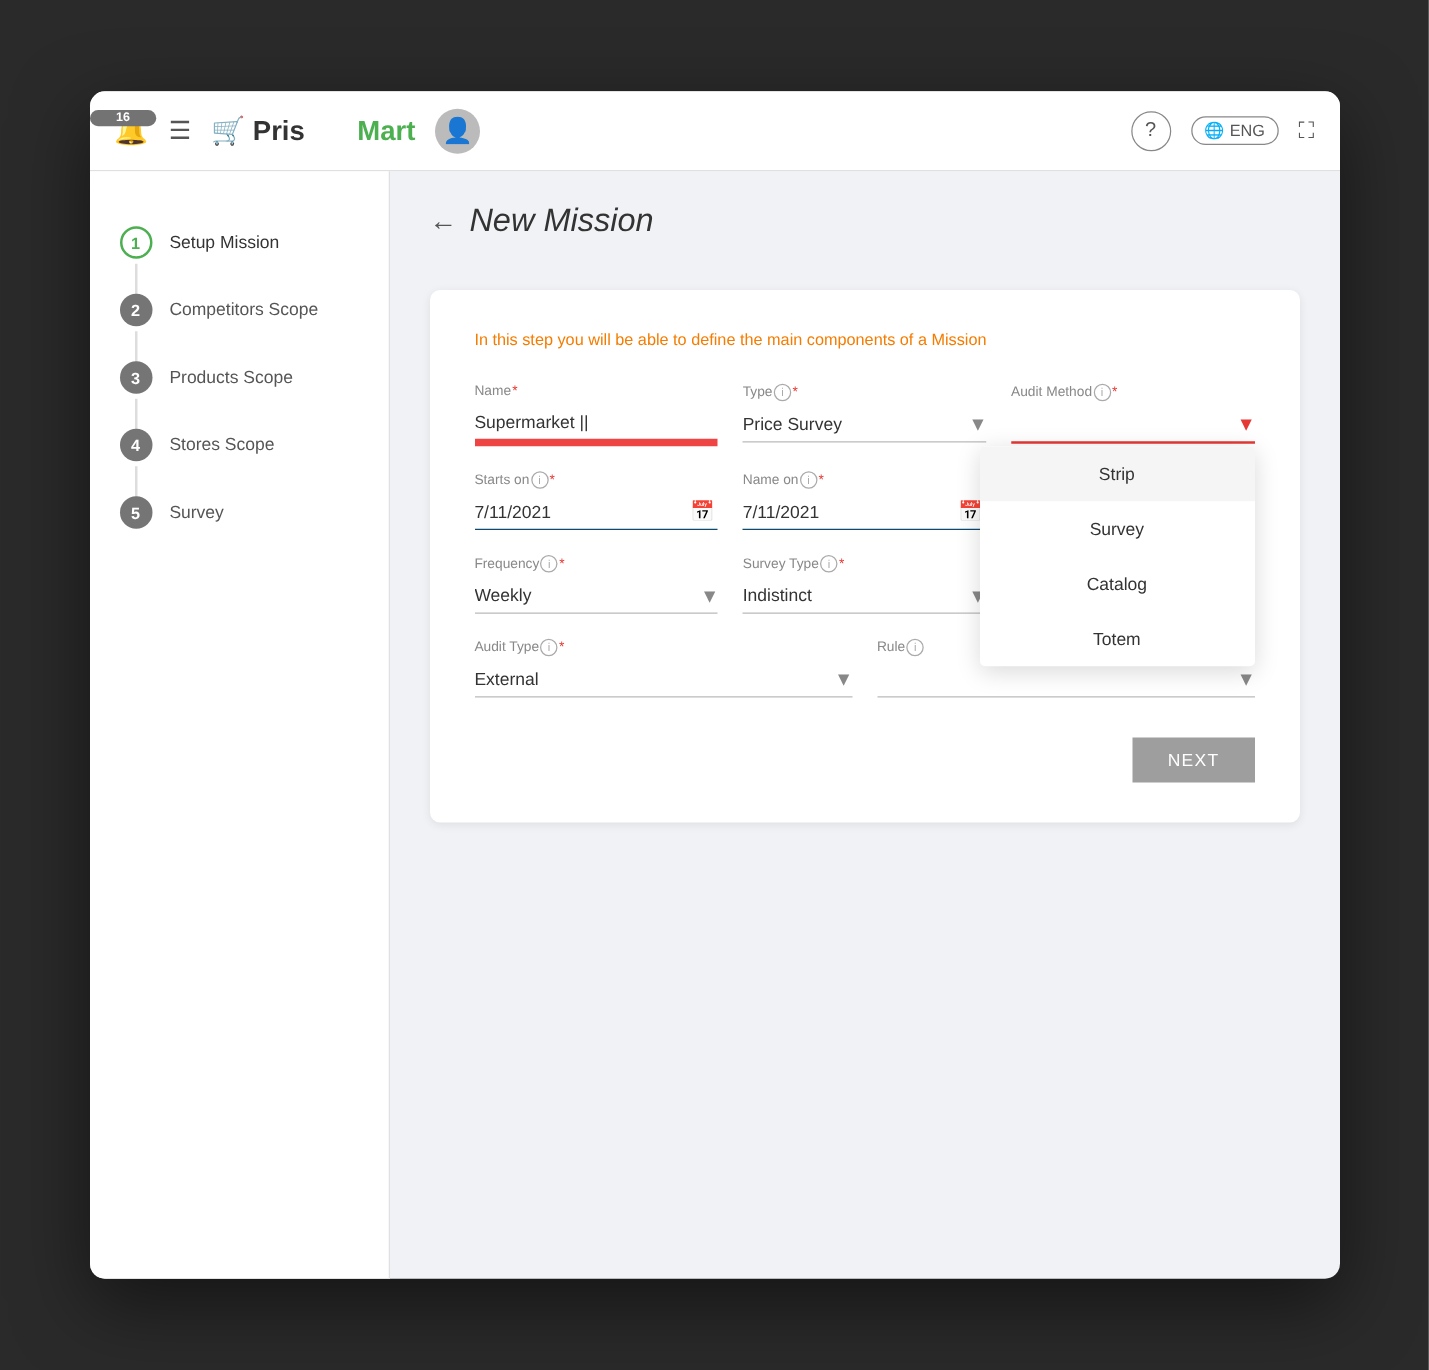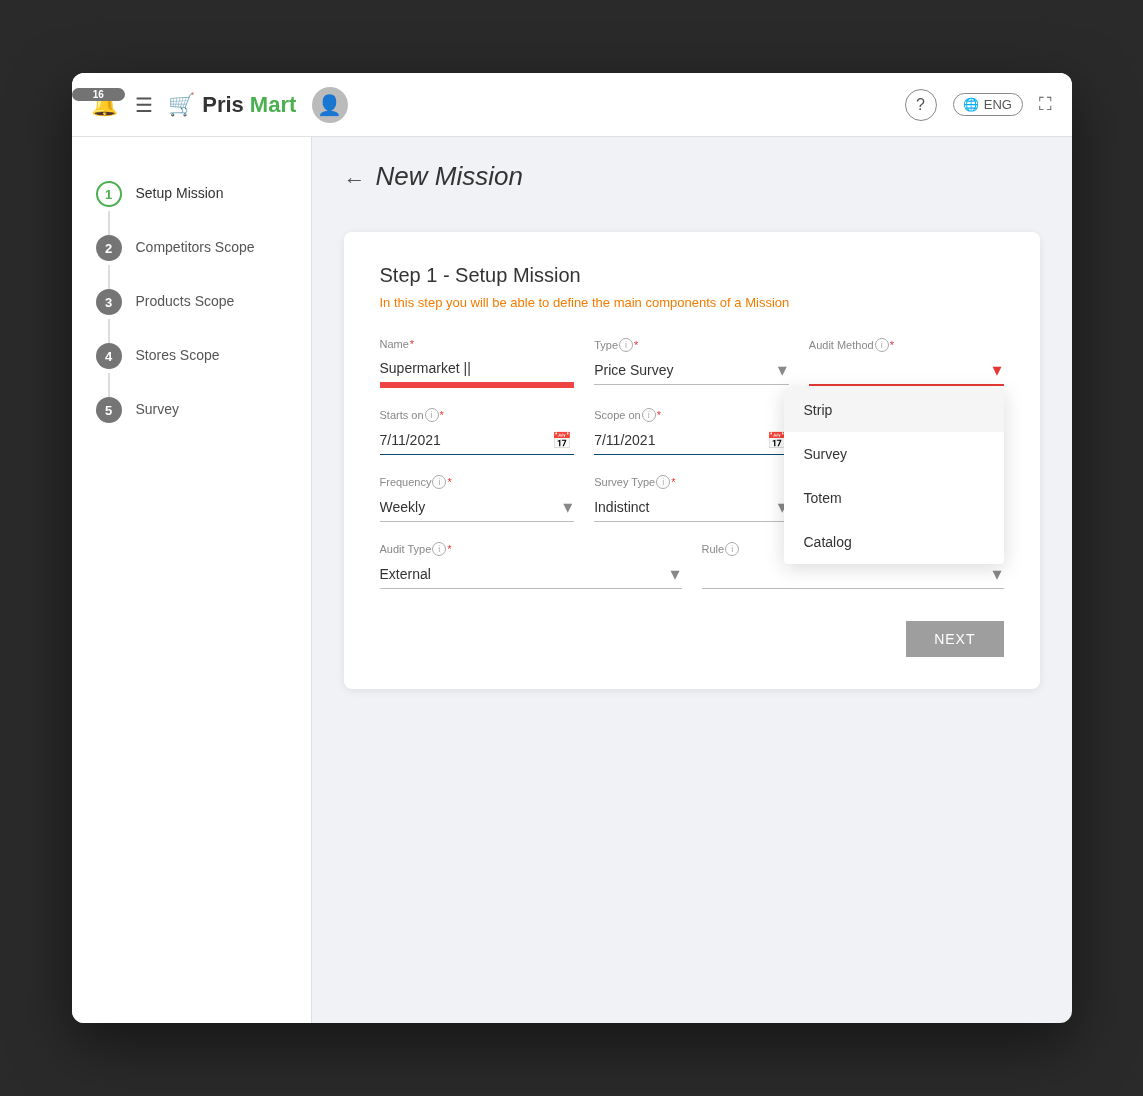--- a/index.html
+++ b/index.html
@@ -67,21 +67,21 @@
     }
     .brand {
       display: flex;
       align-items: center;
       gap: 6px;
       font-size: 22px;
       font-weight: bold;
     }
     .brand-icon { color: #333; font-size: 22px; }
     .brand-pris { color: #333; }
-    .brand-mart { color: #4caf50; }
+    .brand-mart { color: #4caf50; margin-left: 36px; }
     .user-icon {
       width: 36px;
       height: 36px;
       border-radius: 50%;
       background: #bbb;
       display: flex;
       align-items: center;
       justify-content: center;
       color: #fff;
       font-size: 20px;
@@ -335,20 +335,21 @@
       border-radius: 4px;
       z-index: 100;
       overflow: hidden;
     }
     .dropdown-option {
       padding: 14px 20px;
       font-size: 14px;
       color: #333;
       cursor: pointer;
       transition: background 0.15s;
+      text-align: center;
     }
     .dropdown-option.selected { background: #f5f5f5; }
     
     .form-row {
       display: flex;
       gap: 20px;
       margin-top: 20px;
     }
     .form-row .form-group { flex: 1; }
     .form-group-wide { flex: 2 !important; }
@@ -438,21 +439,20 @@
     </div>
 
     <div class="main">
       <div class="page-header">
         <span class="back-arrow">←</span>
         <h1 class="page-title">New Mission</h1>
       </div>
 
       <div class="content-area">
         <div class="card">
-          <div class="step-title">Step 1 - Setup Mission</div>
           <div class="step-subtitle">In this step you will be able to define the main components of a Mission</div>
 
           <div class="form-grid">
             <div class="form-group">
               <label class="form-label">
                 <span>Name</span>
                 <span class="required-star">*</span>
               </label>
               <input class="form-input" type="text" value="Supermarket ||" style="">
             </div>
@@ -478,41 +478,41 @@
               <div class="audit-method-wrapper">
                 <select class="audit-method-select">
                   <option value=""></option>
                 </select>
                 <span class="audit-method-arrow">▾</span>
               </div>
 
               <div class="dropdown-popup">
                 <div class="dropdown-option selected">Strip</div>
                 <div class="dropdown-option">Survey</div>
+                <div class="dropdown-option">Catalog</div>
                 <div class="dropdown-option">Totem</div>
-                <div class="dropdown-option">Catalog</div>
               </div>
             </div>
           </div>
 
           <div class="form-row">
             <div class="form-group">
               <label class="form-label">
                 <span>Starts on</span>
                 <span class="info-icon">i</span>
                 <span class="required-star">*</span>
               </label>
               <div class="date-wrapper">
                 <input class="date-input" type="text" value="7/11/2021" style="">
                 <span class="cal-icon">📅</span>
               </div>
             </div>
             <div class="form-group">
               <label class="form-label">
-                <span>Scope on</span>
+                <span>Name on</span>
                 <span class="info-icon">i</span>
                 <span class="required-star">*</span>
               </label>
               <div class="date-wrapper">
                 <input class="date-input" type="text" value="7/11/2021" style="">
                 <span class="cal-icon">📅</span>
               </div>
             </div>
             <div class="form-group"></div>
           </div>

